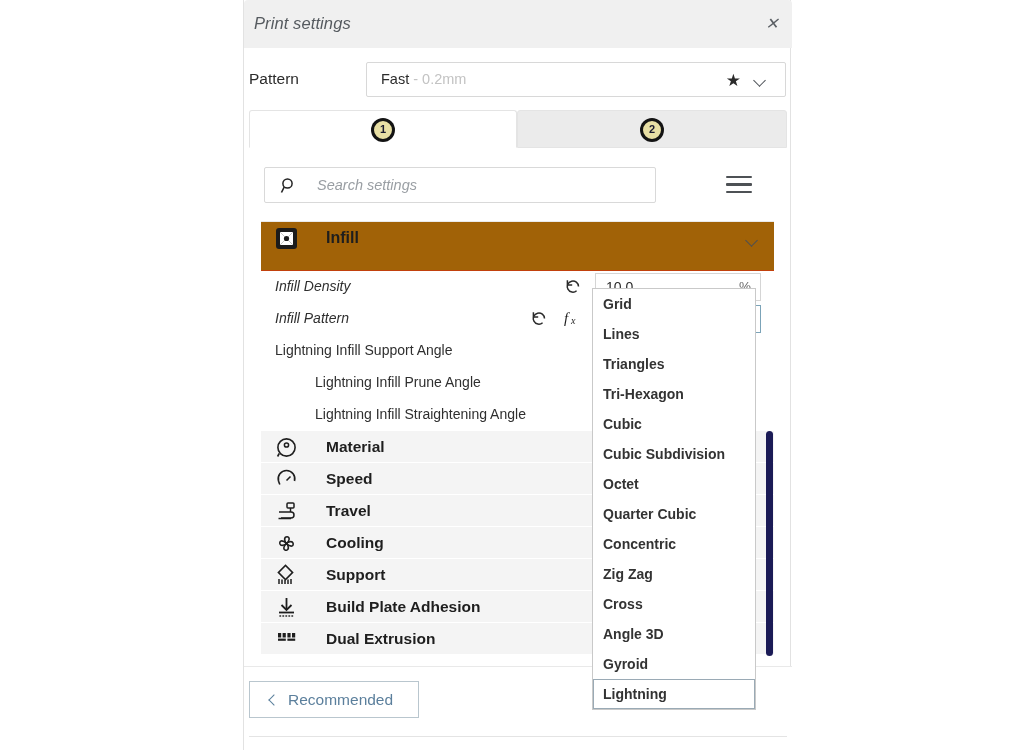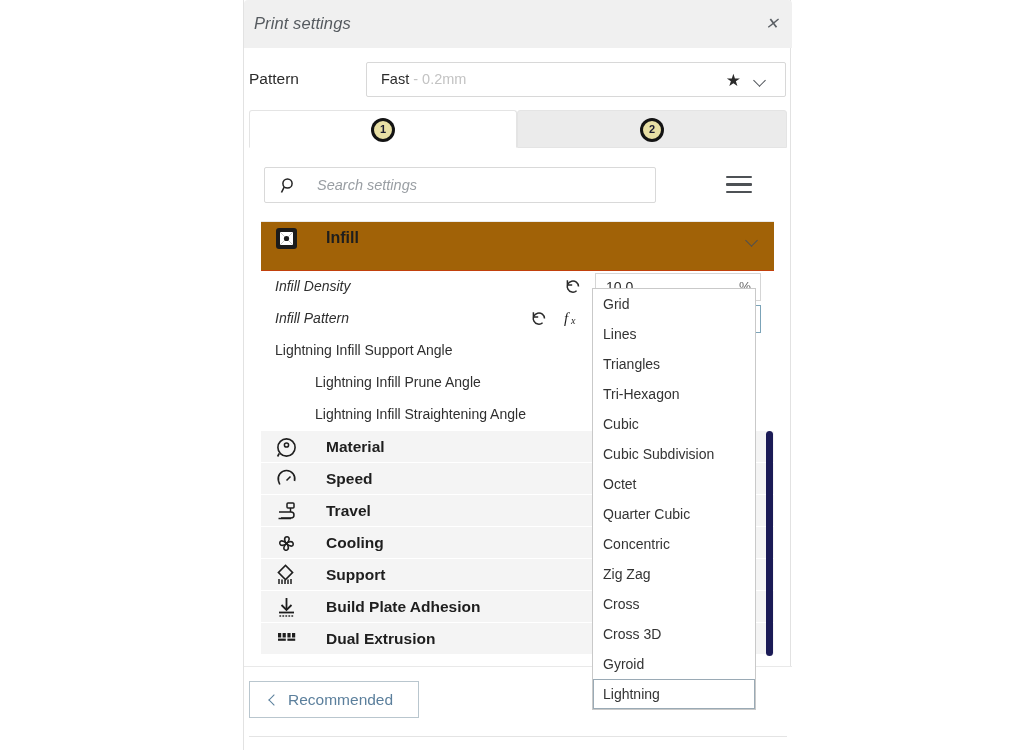--- a/index.html
+++ b/index.html
@@ -222,21 +222,21 @@
   .dropdown {
     position: absolute;
     left: 592px; top: 288px;
     width: 164px;
     background: #fff;
     border: 1px solid #c9c9c9;
     z-index: 50;
   }
   .dd-item {
     position: relative; height: 30px;
-    font-size: 14px; color: #333; cursor: pointer;
+    font-size: 14px; color: #333; cursor: pointer; font-weight: bold;
   }
   .dd-item span { position: absolute; left: 10px; top: 7px; }
   .dd-item.selected {
     border: 1px solid #9aaab5;
   }
   .dd-item.selected span { left: 9px; top: 6px; }
 </style>
 </head>
 <body>
 
@@ -496,21 +496,21 @@
     <div class="dd-item">
       <span>Concentric</span>
     </div>
     <div class="dd-item">
       <span>Zig Zag</span>
     </div>
     <div class="dd-item">
       <span>Cross</span>
     </div>
     <div class="dd-item">
-      <span>Cross 3D</span>
+      <span>Angle 3D</span>
     </div>
     <div class="dd-item">
       <span>Gyroid</span>
     </div>
     <div class="dd-item selected">
       <span>Lightning</span>
     </div>
   </div>
 
 </div>

